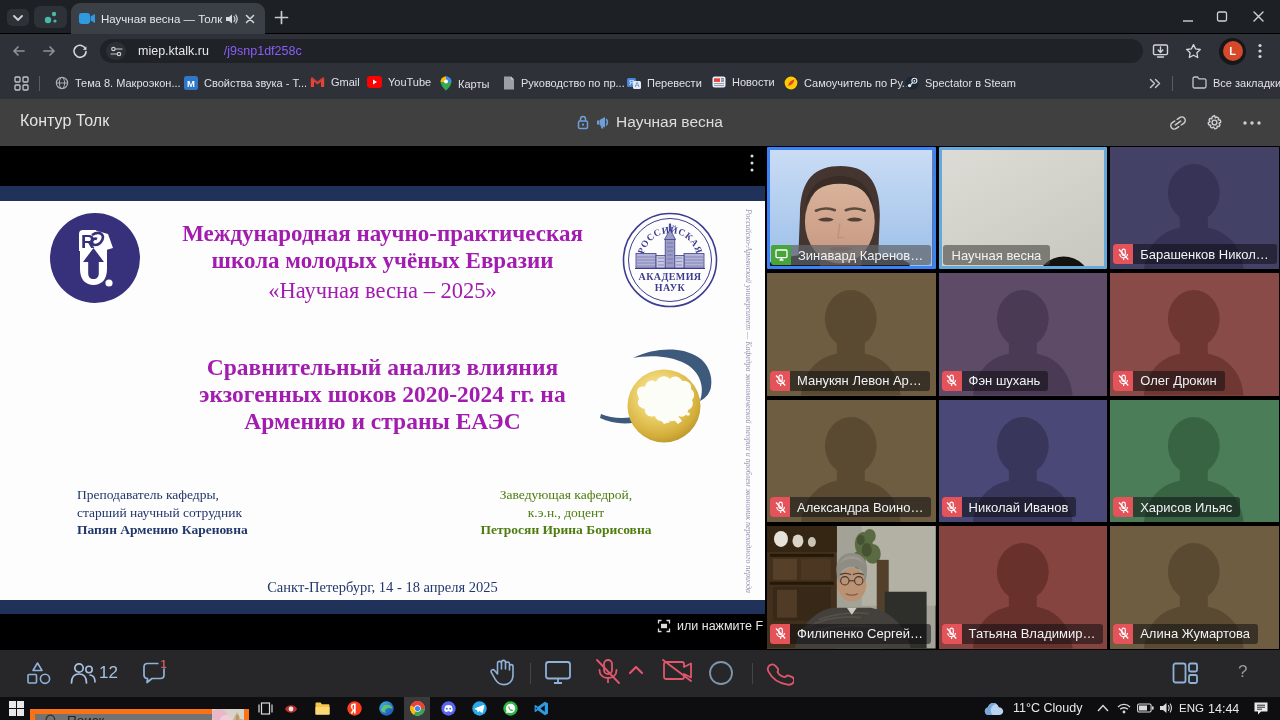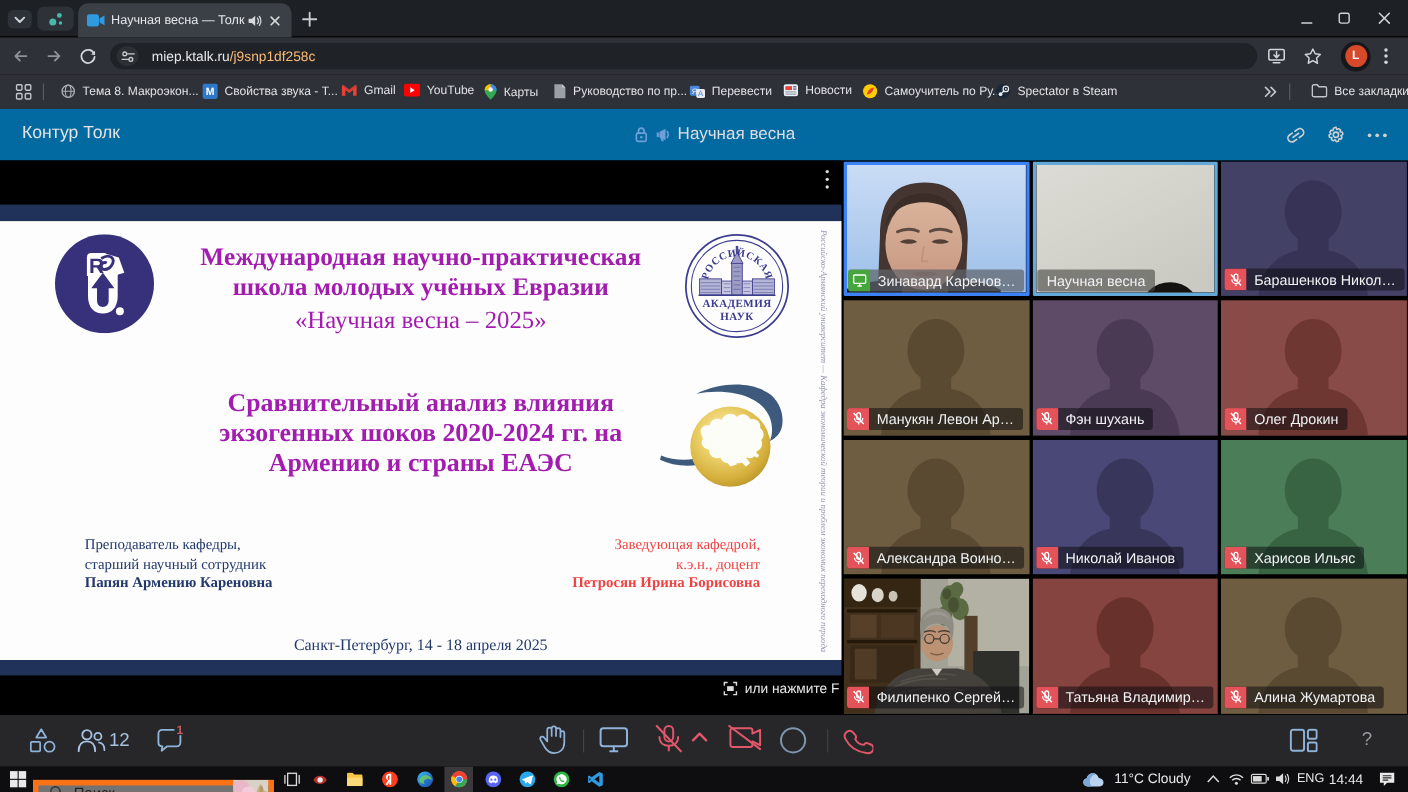--- a/index.html
+++ b/index.html
@@ -4,21 +4,21 @@
 <style>
 * { margin:0; padding:0; box-sizing:border-box; }
 html,body { width:1280px; height:720px; overflow:hidden; background:#000; font-family:"Liberation Sans",sans-serif; }
 .abs { position:absolute; }
 
 #tabstrip { position:absolute; left:0; top:0; width:1280px; height:33px; background:#1d2025; }
 #toolbar { position:absolute; left:0; top:34px; width:1280px; height:34px; background:#2e3137; }
 #bookmarks { position:absolute; left:0; top:68px; width:1280px; height:31px; background:#2e3137; color:#dfe1e5; font-size:11px; }
 .bm { display:flex; align-items:center; gap:6px; white-space:nowrap; }
 
-#appheader { position:absolute; left:0; top:99px; width:1280px; height:47px; background:#0369a1; }
+#appheader { position:absolute; left:0; top:99px; width:1280px; height:47px; background:#404040; }
 #main { position:absolute; left:0; top:146px; width:1280px; height:504px; background:#000; }
 #meetbar { position:absolute; left:0; top:650px; width:1280px; height:47px; background:#272729; }
 #taskbar { position:absolute; left:0; top:697px; width:1280px; height:23px; background:#0e0e10; }
 
 #share { position:absolute; left:0; top:0; width:765px; height:504px; background:#000; }
 #slide { position:absolute; left:0; top:55px; width:765px; height:399px; background:#fdfdfe; }
 .navy { position:absolute; left:0; width:765px; background:#20315a; }
 .st { position:absolute; width:765px; text-align:center; color:#a21caf; font-family:"Liberation Serif",serif; font-weight:bold; }
 
 .tile { position:absolute; width:168.6px; height:122.5px; overflow:hidden; }
@@ -88,21 +88,21 @@
     </svg>
   <div class="abs" style="left:100px;top:5px;width:1043px;height:24px;background:#1f2227;border-radius:12px;">
     <div class="abs" style="left:6px;top:3px;width:20px;height:18px;background:#2c2f34;border-radius:9px;display:flex;align-items:center;justify-content:center;">
       <svg width="13" height="11" viewBox="0 0 13 11">
           <circle cx="3.4" cy="3" r="1.7" fill="none" stroke="#c8ccd1" stroke-width="1.2"></circle>
           <path d="M5.6 3 L12 3" stroke="#c8ccd1" stroke-width="1.2" stroke-linecap="round"></path>
           <circle cx="9" cy="8" r="1.7" fill="none" stroke="#c8ccd1" stroke-width="1.2"></circle>
           <path d="M1 8 L6.8 8" stroke="#c8ccd1" stroke-width="1.2" stroke-linecap="round"></path>
         </svg>
     </div>
-    <span class="abs" style="left:38px;top:5px;font-size:12.5px;color:#e6e8ea;">miep.ktalk.ru<span style="color:#fdba74;">/j9snp1df258c</span></span>
+    <span class="abs" style="left:38px;top:5px;font-size:12.5px;color:#e6e8ea;">miep.ktalk.ru<span style="color:#8b5cf6;padding-left:15px;">/j9snp1df258c</span></span>
   </div>
   <svg class="abs" style="left:1152px;top:9px;" width="17" height="16" viewBox="0 0 17 16">
       <rect x="1.5" y="2" width="14" height="9.6" rx="1.4" fill="none" stroke="#d3d6da" stroke-width="1.4"></rect>
       <path d="M5.5 14 L11.5 14" stroke="#d3d6da" stroke-width="1.4" stroke-linecap="round"></path>
       <path d="M8.5 4 L8.5 9 M6.2 7 L8.5 9.4 L10.8 7" stroke="#d3d6da" stroke-width="1.4" fill="none" stroke-linecap="round" stroke-linejoin="round"></path>
     </svg>
   <svg class="abs" style="left:1185px;top:9px;" width="17" height="16" viewBox="0 0 17 16">
       <path d="M8.5 1.6 L10.6 5.9 L15.3 6.5 L11.9 9.8 L12.7 14.5 L8.5 12.2 L4.3 14.5 L5.1 9.8 L1.7 6.5 L6.4 5.9 Z" fill="none" stroke="#d3d6da" stroke-width="1.3" stroke-linejoin="round"></path>
     </svg>
   <div class="abs" style="left:1219px;top:3.5px;width:27px;height:27px;background:#15171a;border-radius:50%;"></div>
@@ -306,21 +306,21 @@
         <path d="M45 16 C68 5 94 5 110 15 C120 21 125 34 123 45 C122 51 118 56 112 59 C117 45 112 30 98 22 C82 13 60 13 45 16 Z" fill="#3d5a7c"></path>
         <path d="M12 76 C24 82 40 83 55 79 L53 73 C40 77 25 77 13 72 Z" fill="#3d5a7c"></path>
         <circle cx="76" cy="64" r="36.5" fill="url(#gold)"></circle>
         <path d="M50 54 C47 49 51 43 57 45 C58 39 64 37 68 40 C70 34 78 32 82 37 C85 33 92 34 94 39 C100 38 104 42 103 47 C107 50 107 55 104 58 C106 62 104 67 100 68 C100 73 95 76 91 74 C89 79 83 81 79 77 C75 81 68 79 67 74 C61 76 56 72 57 67 C51 66 48 61 51 57 Z" fill="#fdfdf8"></path>
         <path d="M72 77 L76 82 L82 80 L80 75 Z M86 78 L90 82 L94 79 L91 75 Z" fill="#fdfdf8"></path>
           <circle cx="100" cy="72" r="1.8" fill="#fdfdf8"></circle>
 
       </svg>
 
       <div class="abs" style="left:77px;top:285px;font-family:'Liberation Serif',serif;font-size:13.5px;line-height:17.5px;color:#22386b;">Преподаватель кафедры,<br>старший научный сотрудник<br><b>Папян Армению Кареновна</b></div>
-      <div class="abs" style="left:441px;top:285px;width:250px;text-align:right;font-family:'Liberation Serif',serif;font-size:13.5px;line-height:17.5px;color:#ef4444;">Заведующая кафедрой,<br>к.э.н., доцент<br><b>Петросян Ирина Борисовна</b></div>
+      <div class="abs" style="left:441px;top:285px;width:250px;text-align:center;font-family:'Liberation Serif',serif;font-size:13.5px;line-height:17.5px;color:#4d7c0f;">Заведующая кафедрой,<br>к.э.н., доцент<br><b>Петросян Ирина Борисовна</b></div>
       <div class="st" style="top:378px;font-size:14.5px;font-weight:normal;color:#22386b;">Санкт-Петербург, 14 - 18 апреля 2025</div>
 
       <div class="abs" style="left:744px;top:8px;height:386px;overflow:hidden;writing-mode:vertical-rl;font-family:'Liberation Serif',serif;font-style:italic;font-size:8px;color:#9595b2;">Российско-Армянский университет — Кафедра экономической теории и проблем экономик переходного периода</div>
     </div>
     <div class="navy" style="top:454px; height:14px;"></div>
     <div class="abs" style="left:657px;top:473px;display:flex;align-items:center;gap:6px;color:#e8e8e8;font-size:12.5px;">
       <svg width="14" height="14" viewBox="0 0 14 14">
           <path d="M1.5 4.5 L1.5 1.5 L4.5 1.5 M9.5 1.5 L12.5 1.5 L12.5 4.5 M12.5 9.5 L12.5 12.5 L9.5 12.5 M4.5 12.5 L1.5 12.5 L1.5 9.5" stroke="#ddd" stroke-width="1.3" fill="none"></path>
           <rect x="4" y="4.8" width="6" height="4.4" fill="#ddd"></rect>
         </svg>

